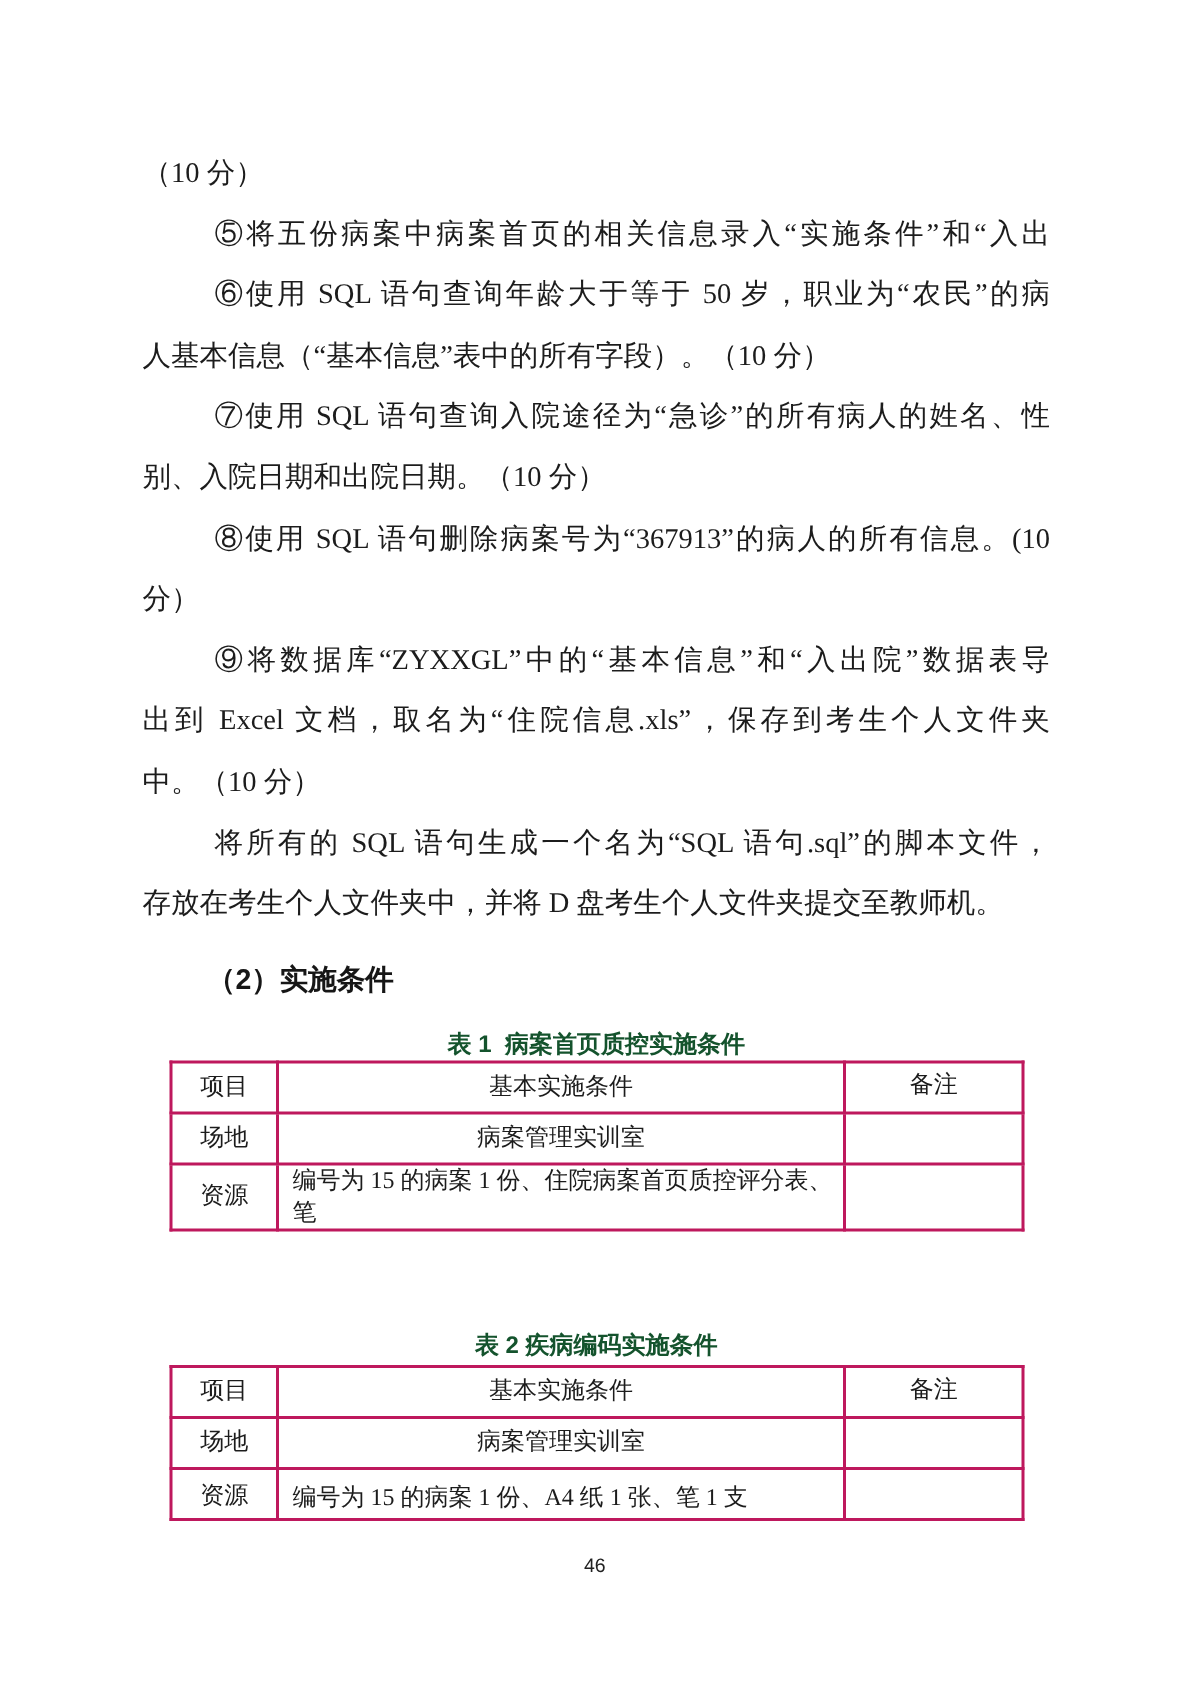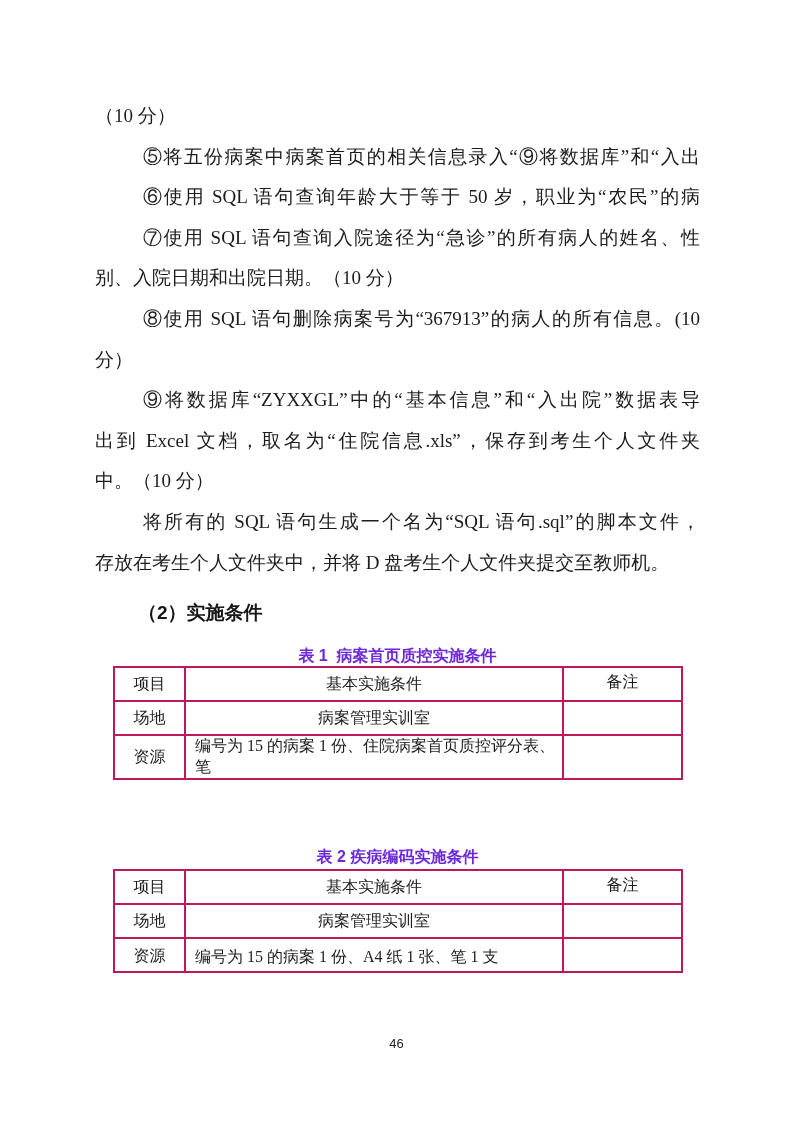--- a/index.html
+++ b/index.html
@@ -44,21 +44,21 @@
     height: 30px;
     color: #161616;
   }
   .caption {
     margin-top: 17px;
     text-align: center;
     font-family: "Liberation Sans", "DejaVu Sans", sans-serif;
     font-weight: bold;
     font-size: 16px;
     line-height: 21px;
-    color: #6d28d9;
+    color: #14532d;
     white-space: pre;
   }
   .caption.cap2 { margin-top: 66px; }
   table.t {
     border-collapse: collapse;
     table-layout: fixed;
     width: 568px;
     margin: 0 0 0 18px;
   }
   table.t2 { margin-top: 2px; }
@@ -92,22 +92,23 @@
     color: #222222;
   }
 </style>
 </head>
 <body>
 
 <div class="page">
   <div class="content">
 
     <div class="line">（10 分）</div>
-    <div class="line ind j">⑤将五份病案中病案首页的相关信息录入“⑨将数据库”和“入出</div>
+    <div class="line ind j">⑤将五份病案中病案首页的相关信息录入“实施条件”和“入出</div>
     <div class="line ind j">⑥使用 SQL 语句查询年龄大于等于 50 岁，职业为“农民”的病</div>
+    <div class="line">人基本信息（“基本信息”表中的所有字段）。（10 分）</div>
     <div class="line ind j">⑦使用 SQL 语句查询入院途径为“急诊”的所有病人的姓名、性</div>
     <div class="line">别、入院日期和出院日期。（10 分）</div>
     <div class="line ind j">⑧使用 SQL 语句删除病案号为“367913”的病人的所有信息。(10</div>
     <div class="line">分）</div>
     <div class="line ind j">⑨将数据库“ZYXXGL”中的“基本信息”和“入出院”数据表导</div>
     <div class="line j">出到 Excel 文档，取名为“住院信息.xls”，保存到考生个人文件夹</div>
     <div class="line">中。（10 分）</div>
     <div class="line ind j">将所有的 SQL 语句生成一个名为“SQL 语句.sql”的脚本文件，</div>
     <div class="line">存放在考生个人文件夹中，并将 D 盘考生个人文件夹提交至教师机。</div>
 

